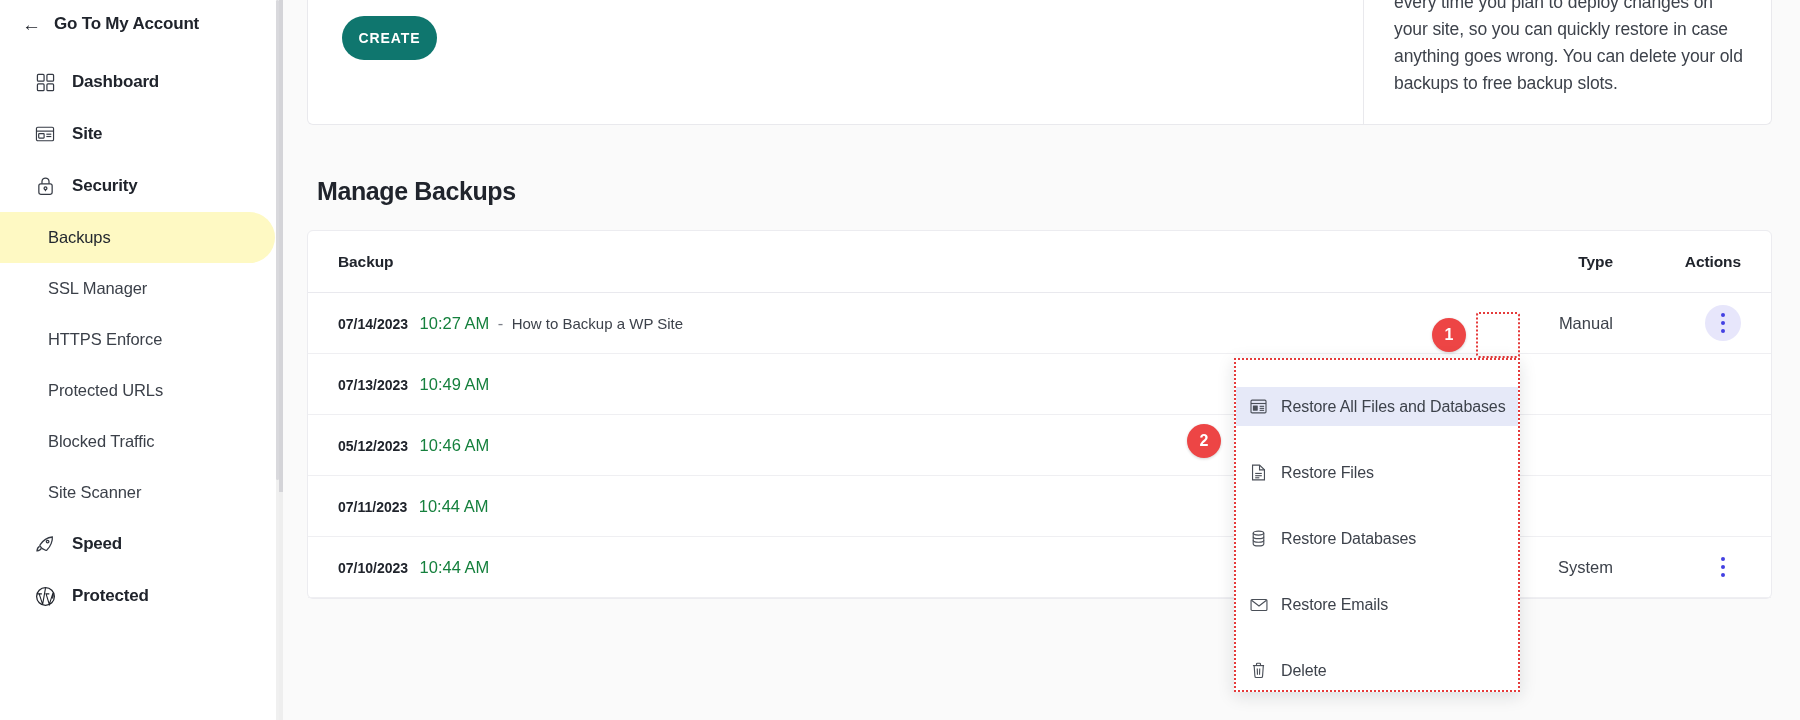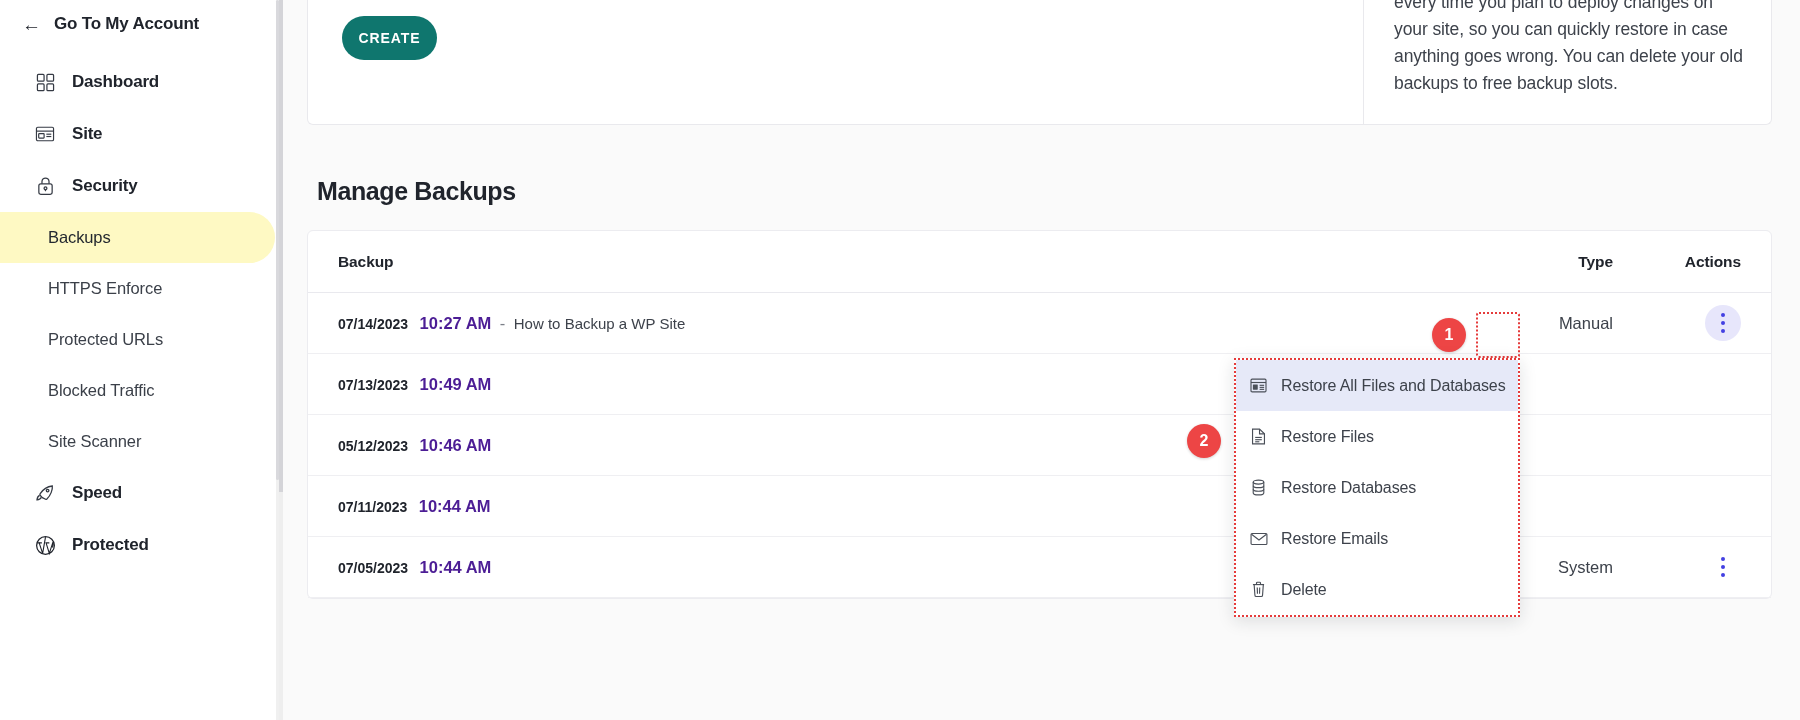--- a/index.html
+++ b/index.html
@@ -210,22 +210,22 @@
     color: #20242c;
     letter-spacing: -0.1px;
   }
   .cell-date {
     font-size: 14px;
     font-weight: 700;
     color: #20242c;
   }
   .cell-time {
     font-size: 16.5px;
-    color: #4c1d95;
-    font-weight: 700;
+    color: #15803d;
+    font-weight: 400;
     margin-left: 7px;
   }
   .cell-sep { color: #7b7f88; margin: 0 4px; font-size: 16.5px; }
   .cell-note { font-size: 15px; color: #3d424b; }
   .cell-type {
     font-size: 16.5px;
     color: #3d424b;
   }
   .kebab {
     display: inline-flex;
@@ -276,26 +276,27 @@
     background: #ffffff;
     border: 2px dotted #e53b3b;
     box-shadow: 0 4px 16px rgba(24,28,40,0.13);
     padding: 0;
     z-index: 40;
   }
   .menu-item {
     display: flex;
     align-items: center;
     gap: 13px;
-    height: 51px;
+    height: 39px;
     padding: 15px 13px;
     cursor: pointer;
     font-size: 16px;
     color: #3d424b;
     white-space: nowrap;
+    margin-top: 27px;
   }
   .menu-item.hovered { background: #e6e9f8; }
   .menu-item .mi-icon {
     width: 19px; height: 19px;
     flex: 0 0 19px;
     display: flex; align-items: center; justify-content: center;
     color: #4a4f58;
   }
   .menu-item .mi-label { letter-spacing: -0.1px; }
   svg { display: block; }
@@ -348,20 +349,23 @@
             <line x1="10" y1="14" x2="10" y2="16"></line>
           </svg>
         </span>
         <span class="nav-label">Security</span>
       </div>
 
       <div class="nav-sub active">
         <span class="nav-sub-label">Backups</span>
       </div>
       <div class="nav-sub">
+        <span class="nav-sub-label">SSL Manager</span>
+      </div>
+      <div class="nav-sub">
         <span class="nav-sub-label">HTTPS Enforce</span>
       </div>
       <div class="nav-sub">
         <span class="nav-sub-label">Protected URLs</span>
       </div>
       <div class="nav-sub">
         <span class="nav-sub-label">Blocked Traffic</span>
       </div>
       <div class="nav-sub">
         <span class="nav-sub-label">Site Scanner</span>
@@ -461,21 +465,21 @@
         <div class="col-backup">
           <span class="cell-date">07/11/2023</span>
           <span class="cell-time">10:44 AM</span>
         </div>
         <div class="col-type cell-type"></div>
         <div class="col-actions"></div>
       </div>
 
       <div class="t-row">
         <div class="col-backup">
-          <span class="cell-date">07/05/2023</span>
+          <span class="cell-date">07/10/2023</span>
           <span class="cell-time">10:44 AM</span>
         </div>
         <div class="col-type cell-type">System</div>
         <div class="col-actions">
           <span class="kebab plain">
             <span></span>
             <span></span>
             <span></span>
           </span>
         </div>

